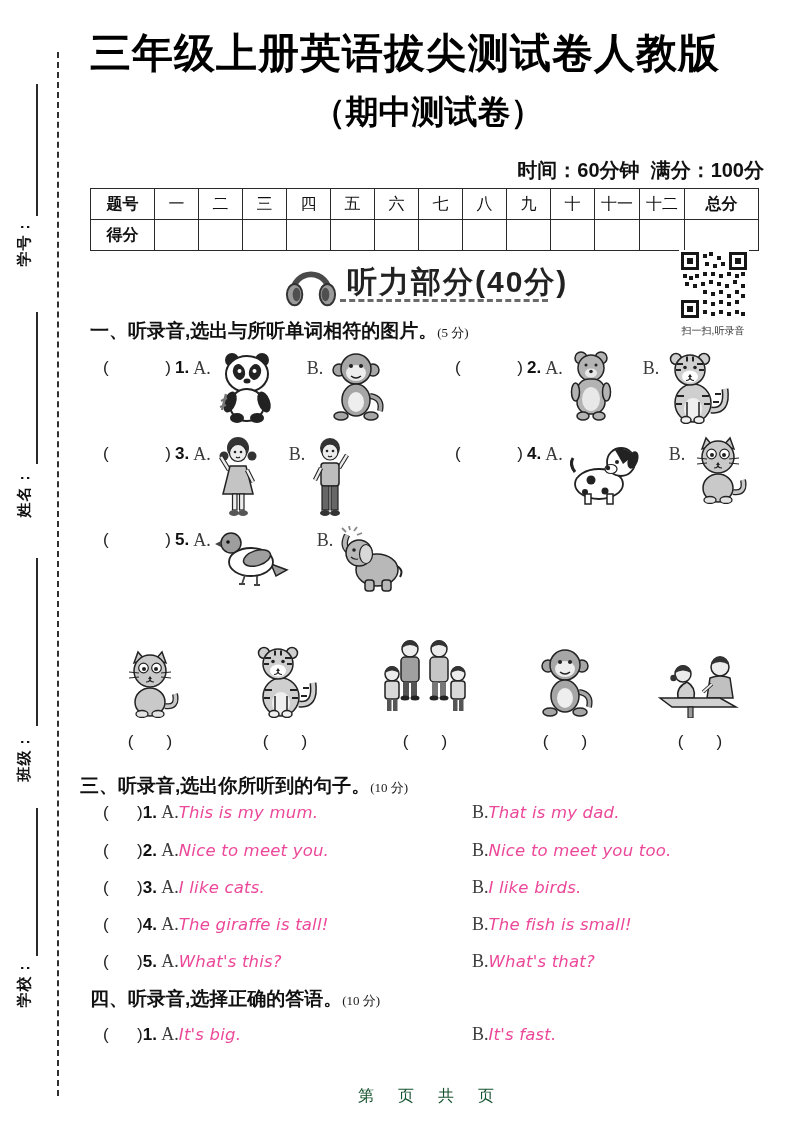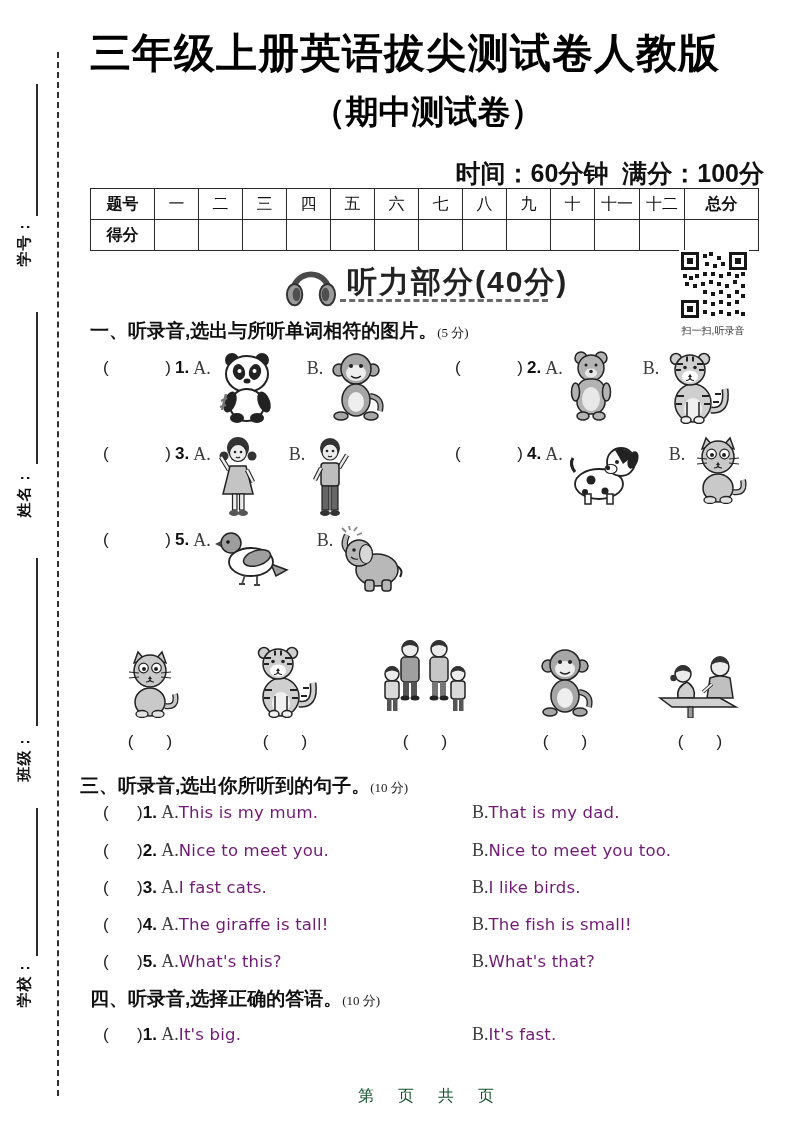--- a/index.html
+++ b/index.html
@@ -15,41 +15,41 @@
   .mline { left:36px; width:2px; background:#2a2a2a; }
   .mfield { left:1px; width:46px; display:flex; align-items:center; justify-content:center; }
   .mlabel { transform:rotate(-90deg); white-space:nowrap; font-size:15px; font-weight:600;
             letter-spacing:1px; color:#111; }
 
   
   .title { left:90px; top:26px; width:676px; text-align:left; font-size:41px;
            font-weight:bold; letter-spacing:1px; color:#000; }
   .subtitle { left:90px; top:90px; width:676px; text-align:center; font-size:33px;
               font-weight:bold; color:#000; }
-  .meta { left:90px; top:157px; width:674px; text-align:right; font-size:25px;
+  .meta { left:90px; top:157px; width:674px; text-align:right; font-size:20px;
           font-weight:bold; color:#111; }
 
   
   .score-table { left:90px; top:188px; border-collapse:collapse; table-layout:fixed; }
   .score-table td { border:1.6px solid #2a2a2a; height:31px; text-align:center;
                     font-size:16px; color:#111; }
   .score-table td.hd { font-weight:600; }
 
   
   .listen-title { left:347px; top:262px; font-size:30px; font-weight:bold; letter-spacing:2px; color:#222; }
   .listen-dashes { left:340px; top:299px; width:208px; height:0; border-bottom:3.5px dashed #6a6a6a; }
   .qr-caption { left:670px; top:324px; width:86px; text-align:center; font-size:10px; color:#333; }
 
   
   .sec-title { font-size:19px; font-weight:bold; color:#111; }
   .sec-score { font-family:"Liberation Serif", serif; font-weight:normal; font-size:13px; }
   .paren { white-space:pre; font-size:17px; color:#222; }
   .num { font-weight:bold; font-size:17px; color:#111; }
   .optlabel { font-family:"Liberation Serif", serif; font-size:18px; color:#3c3c3c; }
-  .sent { font-family:"DejaVu Sans", sans-serif; font-size:16.5px; color:#701a75; letter-spacing:.2px; }
+  .sent { font-family:"DejaVu Sans", sans-serif; font-size:16.5px; color:#ec4899; letter-spacing:.2px;font-style:italic; }
   .pic-item { display:inline-flex; align-items:flex-start; gap:4px; }
   .pic-item .txt { padding-top:8px; }
   .bgap { margin-left:24px; }
   .fig { display:block; }
   .s2col { text-align:center; }
   .s2col .paren { display:block; margin-top:14px; }
   .sent-row { display:flex; align-items:baseline; }
   .sent-row .bcol { position:absolute; left:369px; }
   .footer { left:90px; top:1086px; width:676px; text-align:center; font-size:16px;
             letter-spacing:4px; color:#14532d; }
@@ -476,21 +476,21 @@
   </div>
   <div class="abs sent-row" style="left:103px;top:840px;width:662px;">
     <span class="paren">(      )</span>
     <span class="num">2.</span>&nbsp;
     <span class="optlabel">A.</span><span class="sent">Nice to meet you.</span>
     <span class="bcol"><span class="optlabel">B.</span><span class="sent">Nice to meet you too.</span></span>
   </div>
   <div class="abs sent-row" style="left:103px;top:877px;width:662px;">
     <span class="paren">(      )</span>
     <span class="num">3.</span>&nbsp;
-    <span class="optlabel">A.</span><span class="sent">I fast cats.</span>
+    <span class="optlabel">A.</span><span class="sent">I like cats.</span>
     <span class="bcol"><span class="optlabel">B.</span><span class="sent">I like birds.</span></span>
   </div>
   <div class="abs sent-row" style="left:103px;top:914px;width:662px;">
     <span class="paren">(      )</span>
     <span class="num">4.</span>&nbsp;
     <span class="optlabel">A.</span><span class="sent">The giraffe is tall!</span>
     <span class="bcol"><span class="optlabel">B.</span><span class="sent">The fish is small!</span></span>
   </div>
   <div class="abs sent-row" style="left:103px;top:951px;width:662px;">
     <span class="paren">(      )</span>

